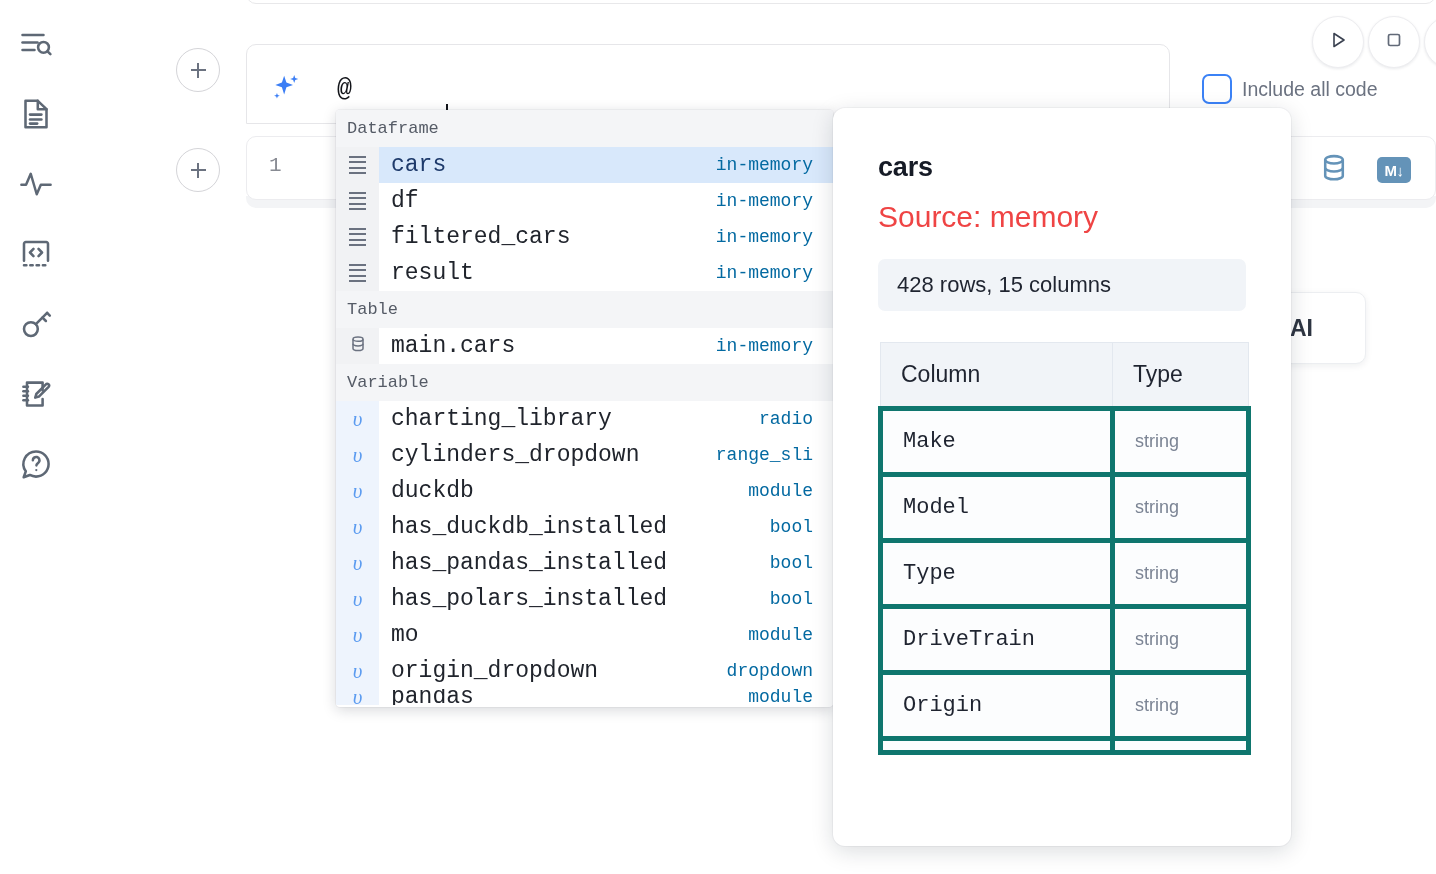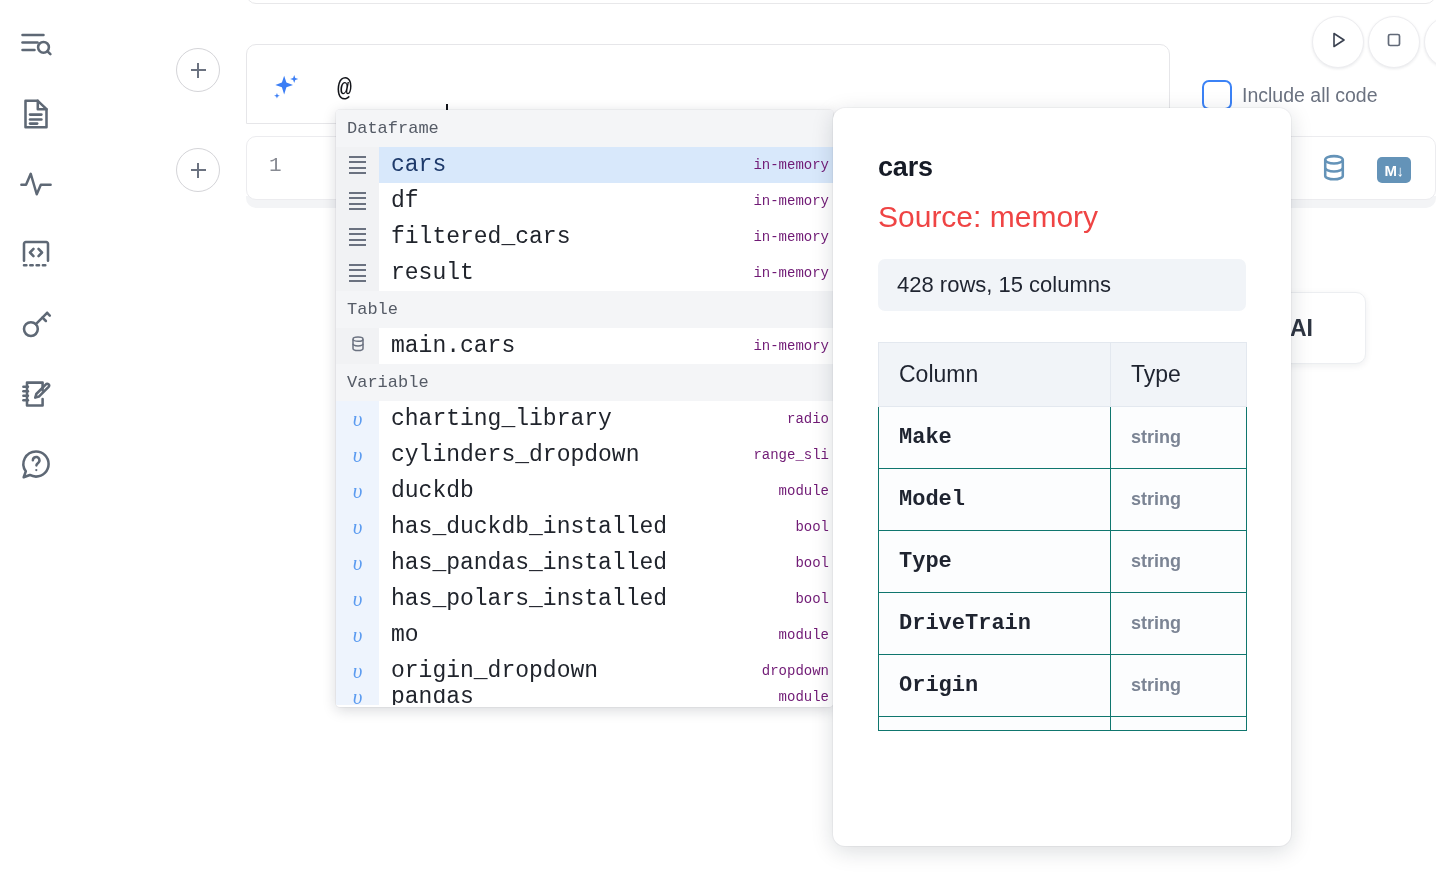--- a/index.html
+++ b/index.html
@@ -77,21 +77,21 @@
     background: #ffffff; border: 1px solid #ededf0;
     box-shadow: 0 1px 3px rgba(16,24,40,.09);
     display: flex; align-items: center; justify-content: center;
     cursor: pointer;
   }
   #run-btn  { left: 1312px; top: 16px; }
   #stop-btn { left: 1368px; top: 16px; }
   #extra-btn{ left: 1424px; top: 16px; }
 
   .include-row {
-    position: absolute; left: 1202px; top: 80px;
+    position: absolute; left: 1202px; top: 74px;
     display: flex; align-items: center; gap: 10px;
     cursor: pointer;
   }
   .checkbox {
     width: 30px; height: 30px; border-radius: 7px;
     border: 2px solid #3b82f6; background: #ffffff;
   }
   .include-label {
     font-size: 19.5px; color: #6b7280; font-family: "Liberation Sans", sans-serif;
     white-space: nowrap;
@@ -163,22 +163,22 @@
   .ac-row.var-row .ac-gutter { background: #eef4fd; }
   .ac-row.selected .ac-gutter { background: #f1f2f4; }
   .ac-label {
     flex: 1; padding-left: 12px;
     font-family: "Liberation Mono", monospace;
     font-size: 23px; color: #20242c; white-space: nowrap; overflow: hidden;
   }
   .ac-row.selected .ac-label { color: #1e3a6b; }
   .ac-type {
     font-family: "Liberation Mono", monospace;
-    font-size: 14px; color: #701a75;
-    padding-right: 4px; white-space: nowrap;
+    font-size: 18px; color: #0369a1;
+    padding-right: 20px; white-space: nowrap;
   }
   .ac-row.clipped { height: 16px; overflow: hidden; }
 
   .icon-lines { display: flex; flex-direction: column; gap: 3.2px; }
   .icon-lines i { display: block; width: 17px; height: 2.2px; background: #6b7280; }
 
   
   .doc-panel {
     position: absolute; left: 833px; top: 108px; width: 458px; height: 738px;
     background: #ffffff; border-radius: 12px;
@@ -200,22 +200,22 @@
   .doc-table {
     margin-top: 31px; width: 368px;
     border-collapse: collapse; table-layout: fixed;
   }
   .doc-table th {
     background: #f1f4f8; border: 1px solid #e3e8ef;
     text-align: left; padding: 18px 20px;
     font-size: 23px; font-weight: normal; color: #1f2430;
   }
   .doc-table td {
-    border: 1px solid #0f766e; padding: 18px 20px;
-    background: #fcfdfe; vertical-align: middle; font-weight: bold;
+    border: 5px solid #0f766e; padding: 18px 20px;
+    background: #fcfdfe; vertical-align: middle;
   }
   .doc-table td.col-name {
     font-family: "Liberation Mono", monospace; font-size: 22px; color: #1f2430;
   }
   .doc-table td.col-type {
     font-size: 18px; color: #7b8494;
   }
   .doc-table th.w1, .doc-table td.w1 { width: 232px; margin-left: 32px; }
   .doc-table th.w2, .doc-table td.w2 { width: 136px; }
 </style>

